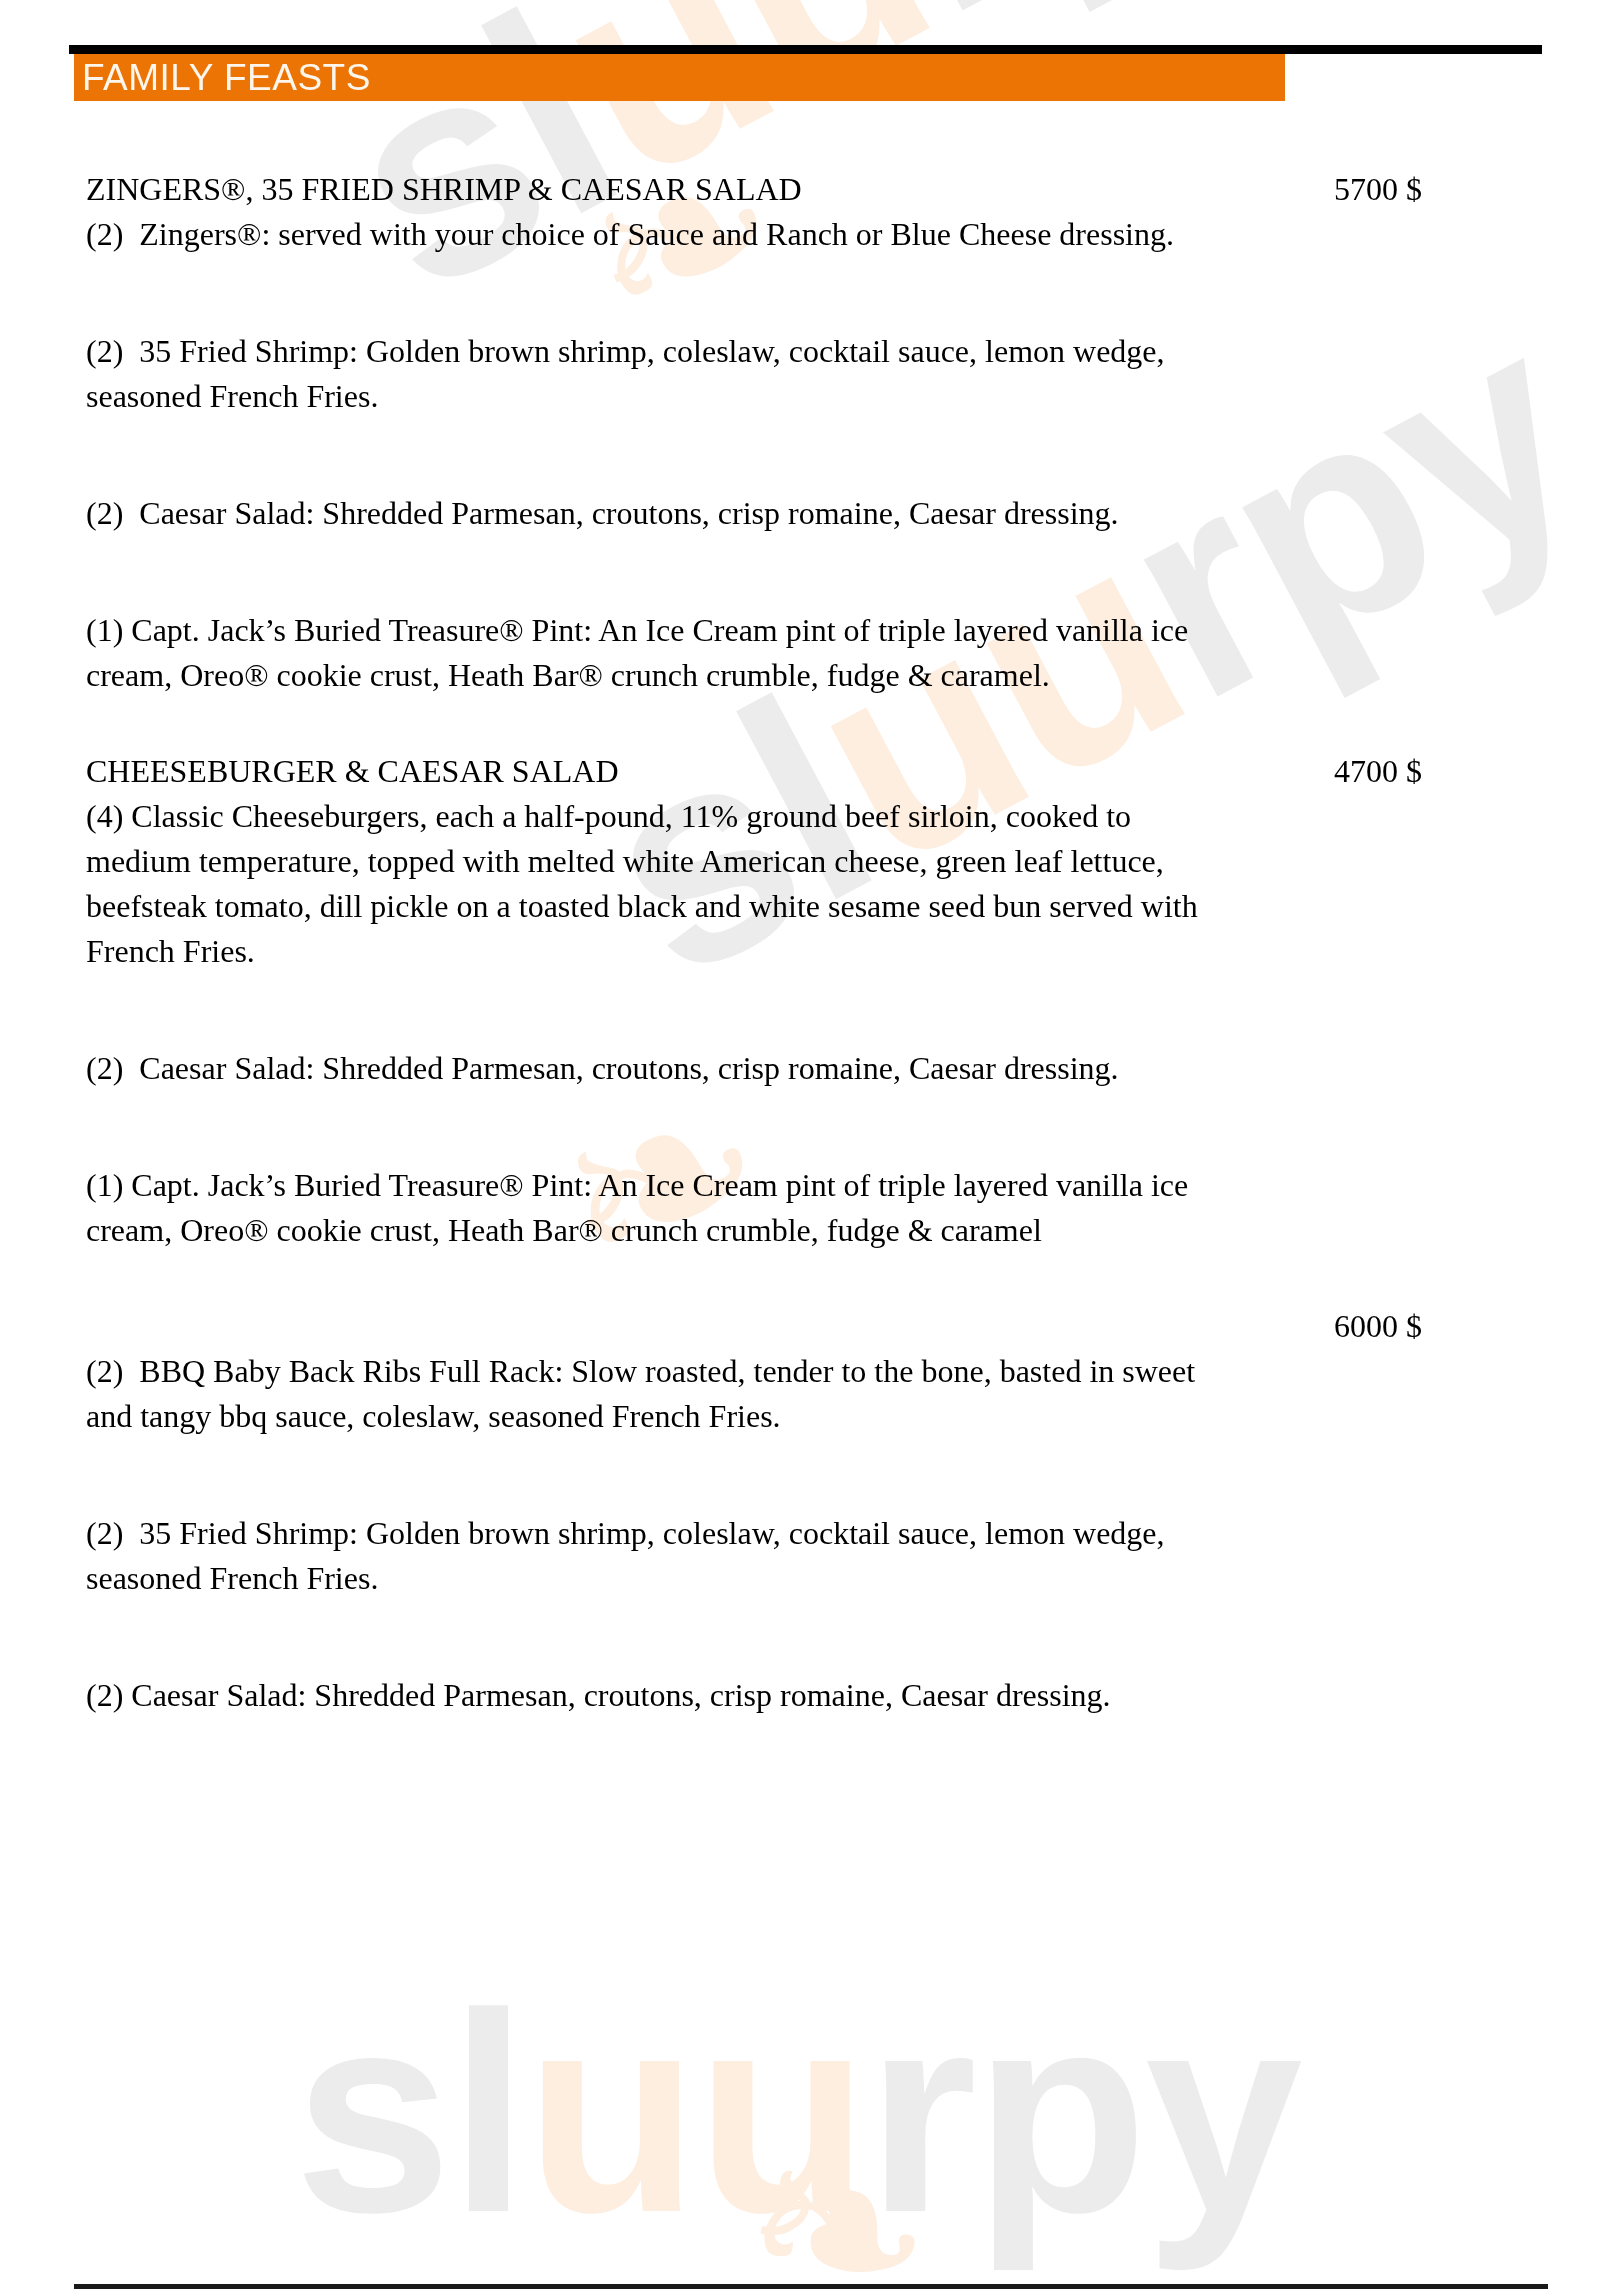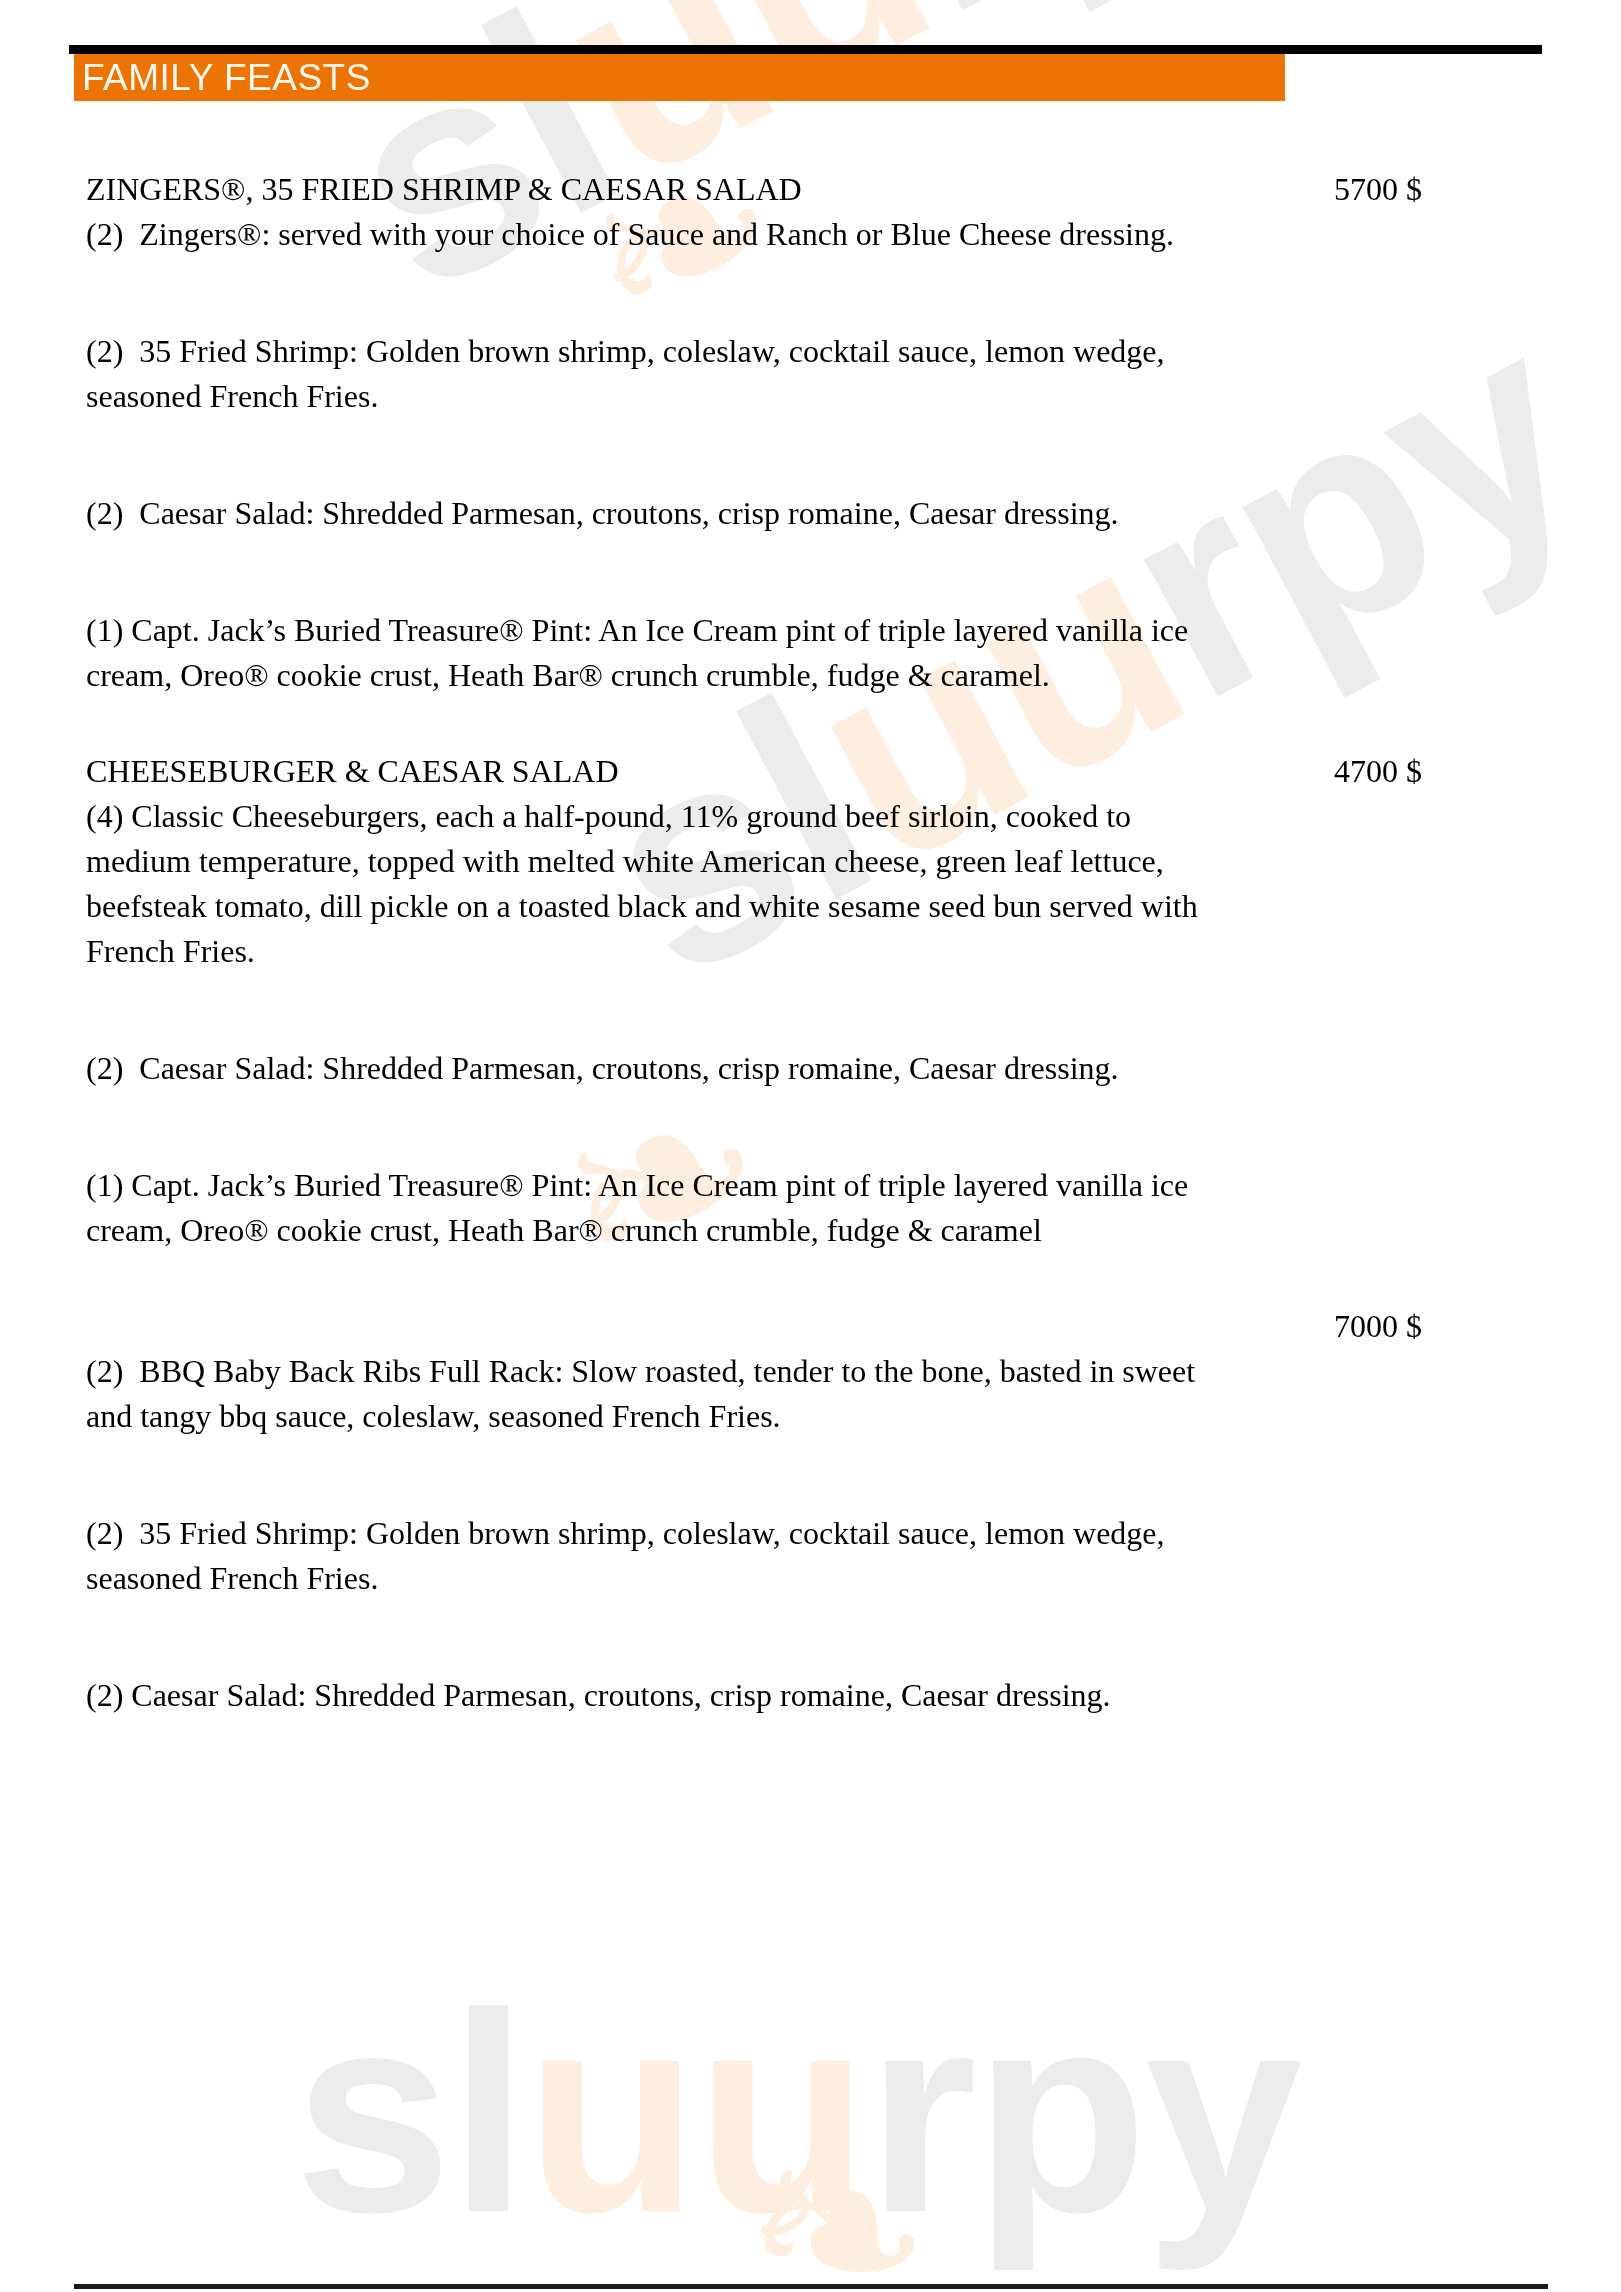--- a/index.html
+++ b/index.html
@@ -227,21 +227,21 @@
           <span class="item-name">CHEESEBURGER &amp; CAESAR SALAD</span>
           <span class="item-price">4700 $</span>
         </div>
         <p class="para first-para">(4) Classic Cheeseburgers, each a half-pound, 11% ground beef sirloin, cooked to medium temperature, topped with melted white American cheese, green leaf lettuce, beefsteak tomato, dill pickle on a toasted black and white sesame seed bun served with French Fries.</p>
         <p class="para">(2)  Caesar Salad: Shredded Parmesan, croutons, crisp romaine, Caesar dressing.</p>
         <p class="para">(1) Capt. Jack’s Buried Treasure® Pint: An Ice Cream pint of triple layered vanilla ice cream, Oreo® cookie crust, Heath Bar® crunch crumble, fudge &amp; caramel</p>
       </div>
 
       <div class="menu-item">
         <div class="item-head">
-          <span class="item-price">7000 $</span>
+          <span class="item-price">6000 $</span>
         </div>
         <p class="para first-para">(2)  BBQ Baby Back Ribs Full Rack: Slow roasted, tender to the bone, basted in sweet and tangy bbq sauce, coleslaw, seasoned French Fries.</p>
         <p class="para">(2)  35 Fried Shrimp: Golden brown shrimp, coleslaw, cocktail sauce, lemon wedge, seasoned French Fries.</p>
         <p class="para">(2) Caesar Salad: Shredded Parmesan, croutons, crisp romaine, Caesar dressing.</p>
       </div>
 
     </div>
 
     <div class="bottom-rule"></div>
 

